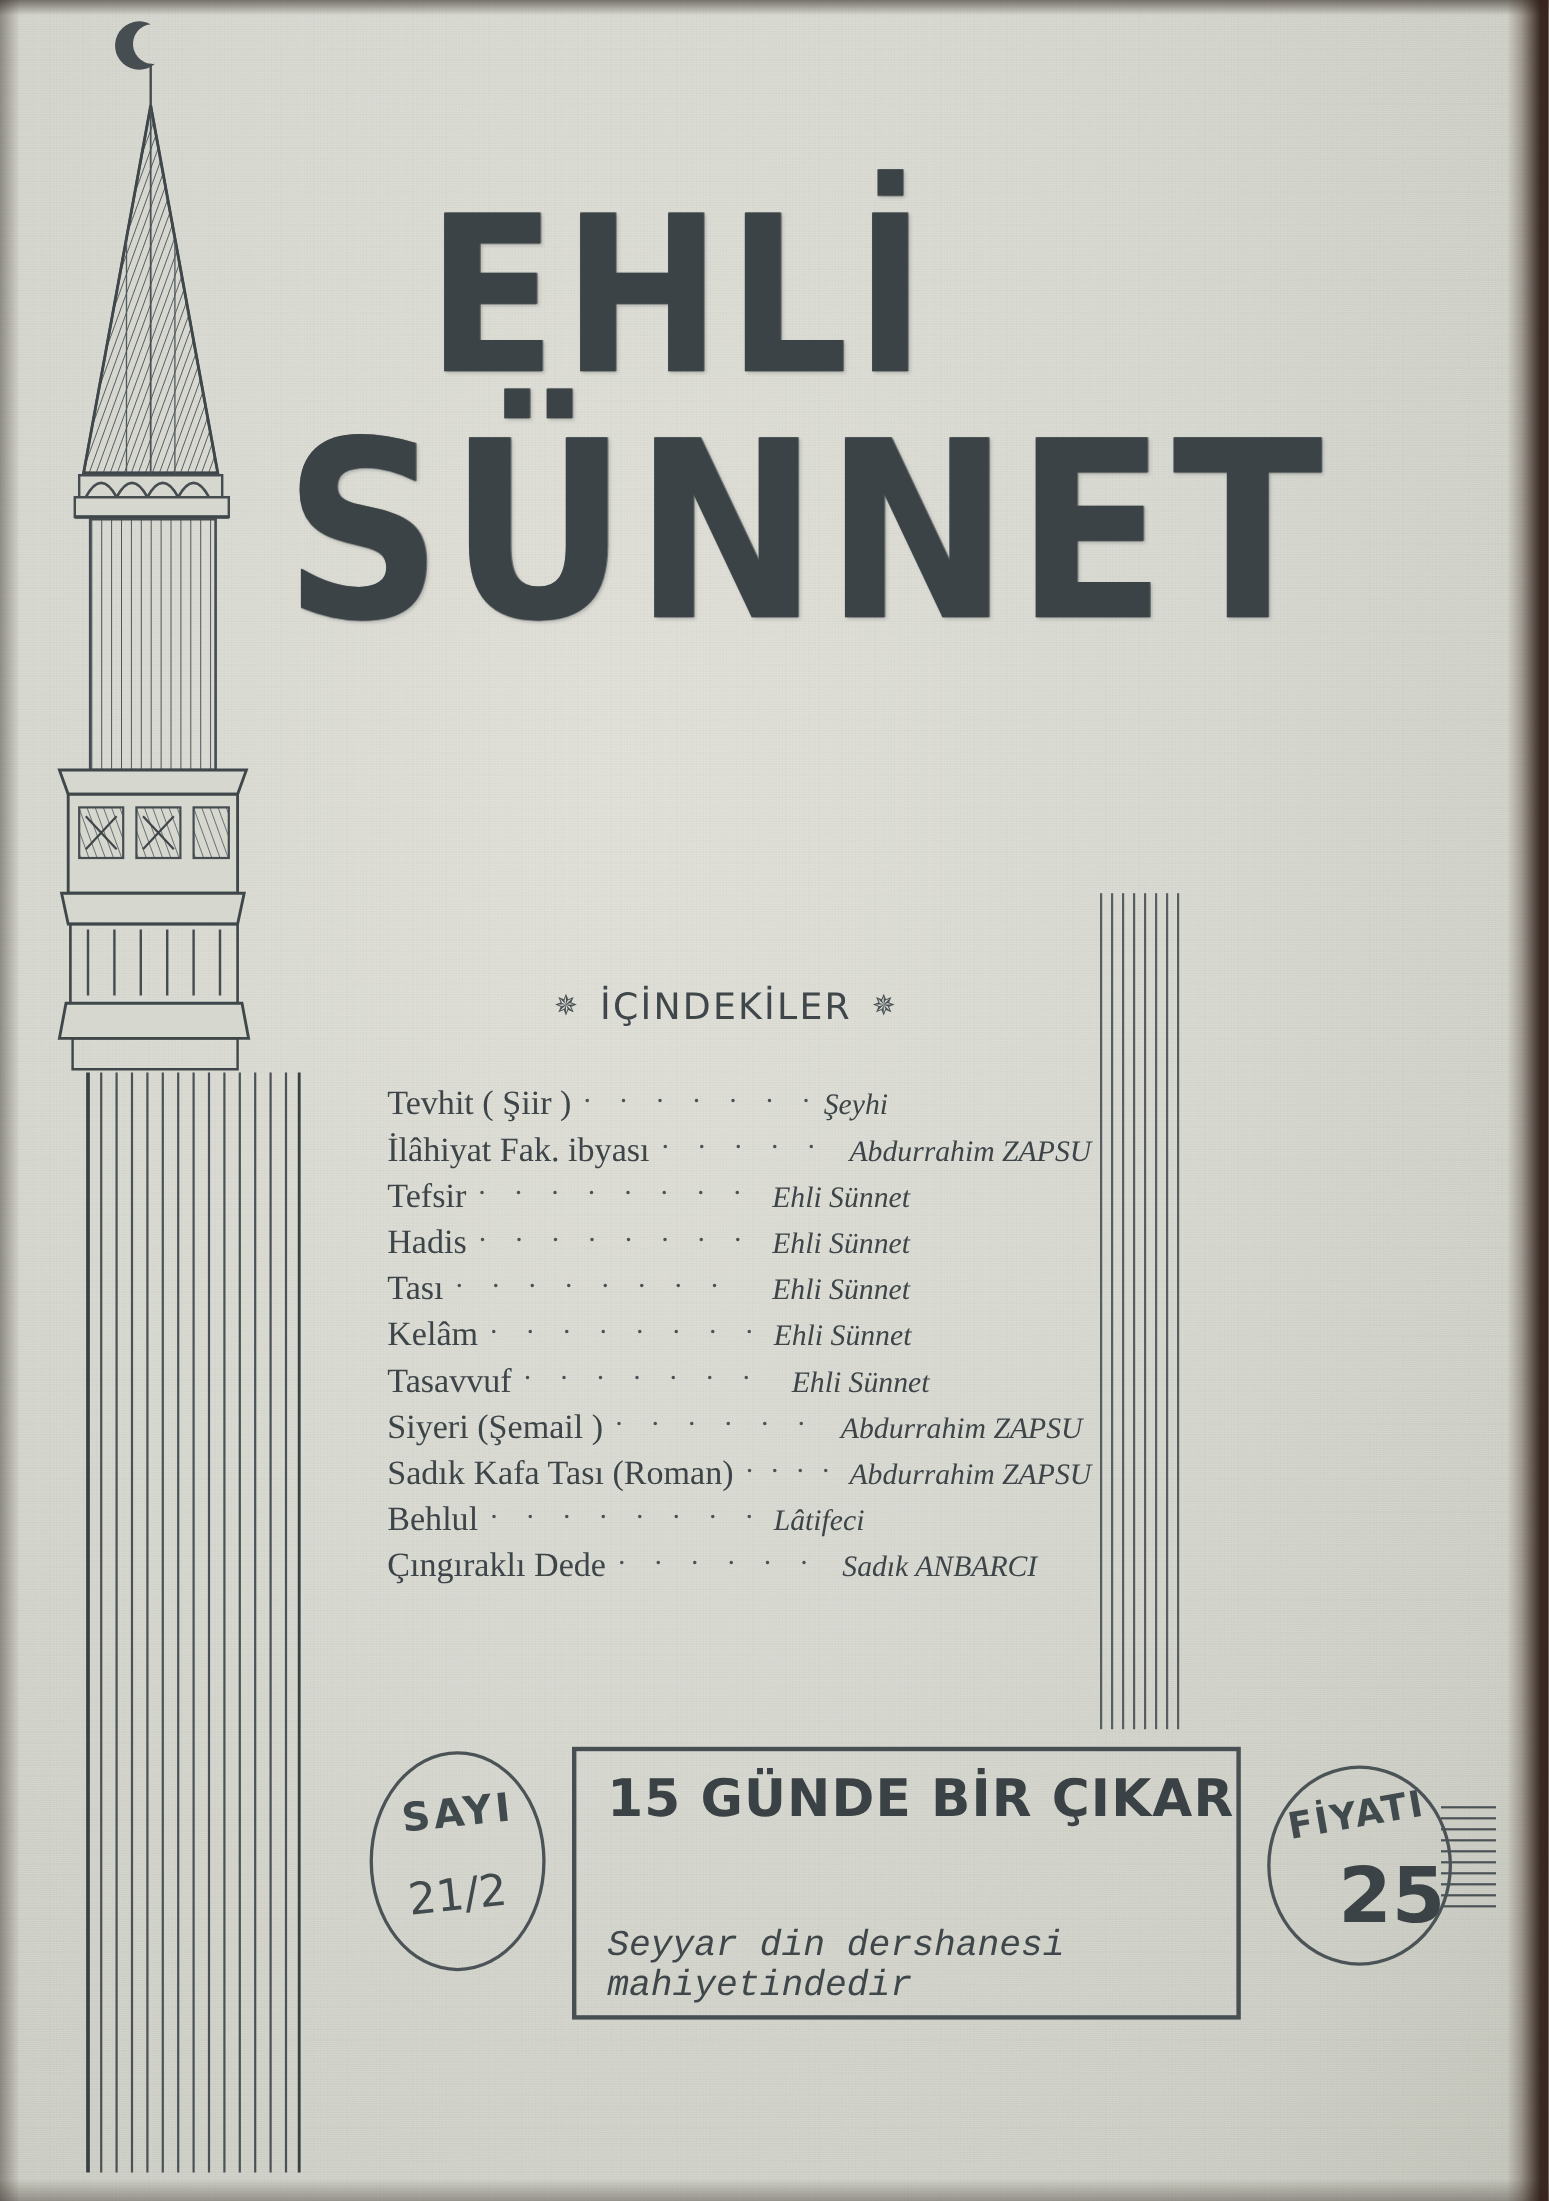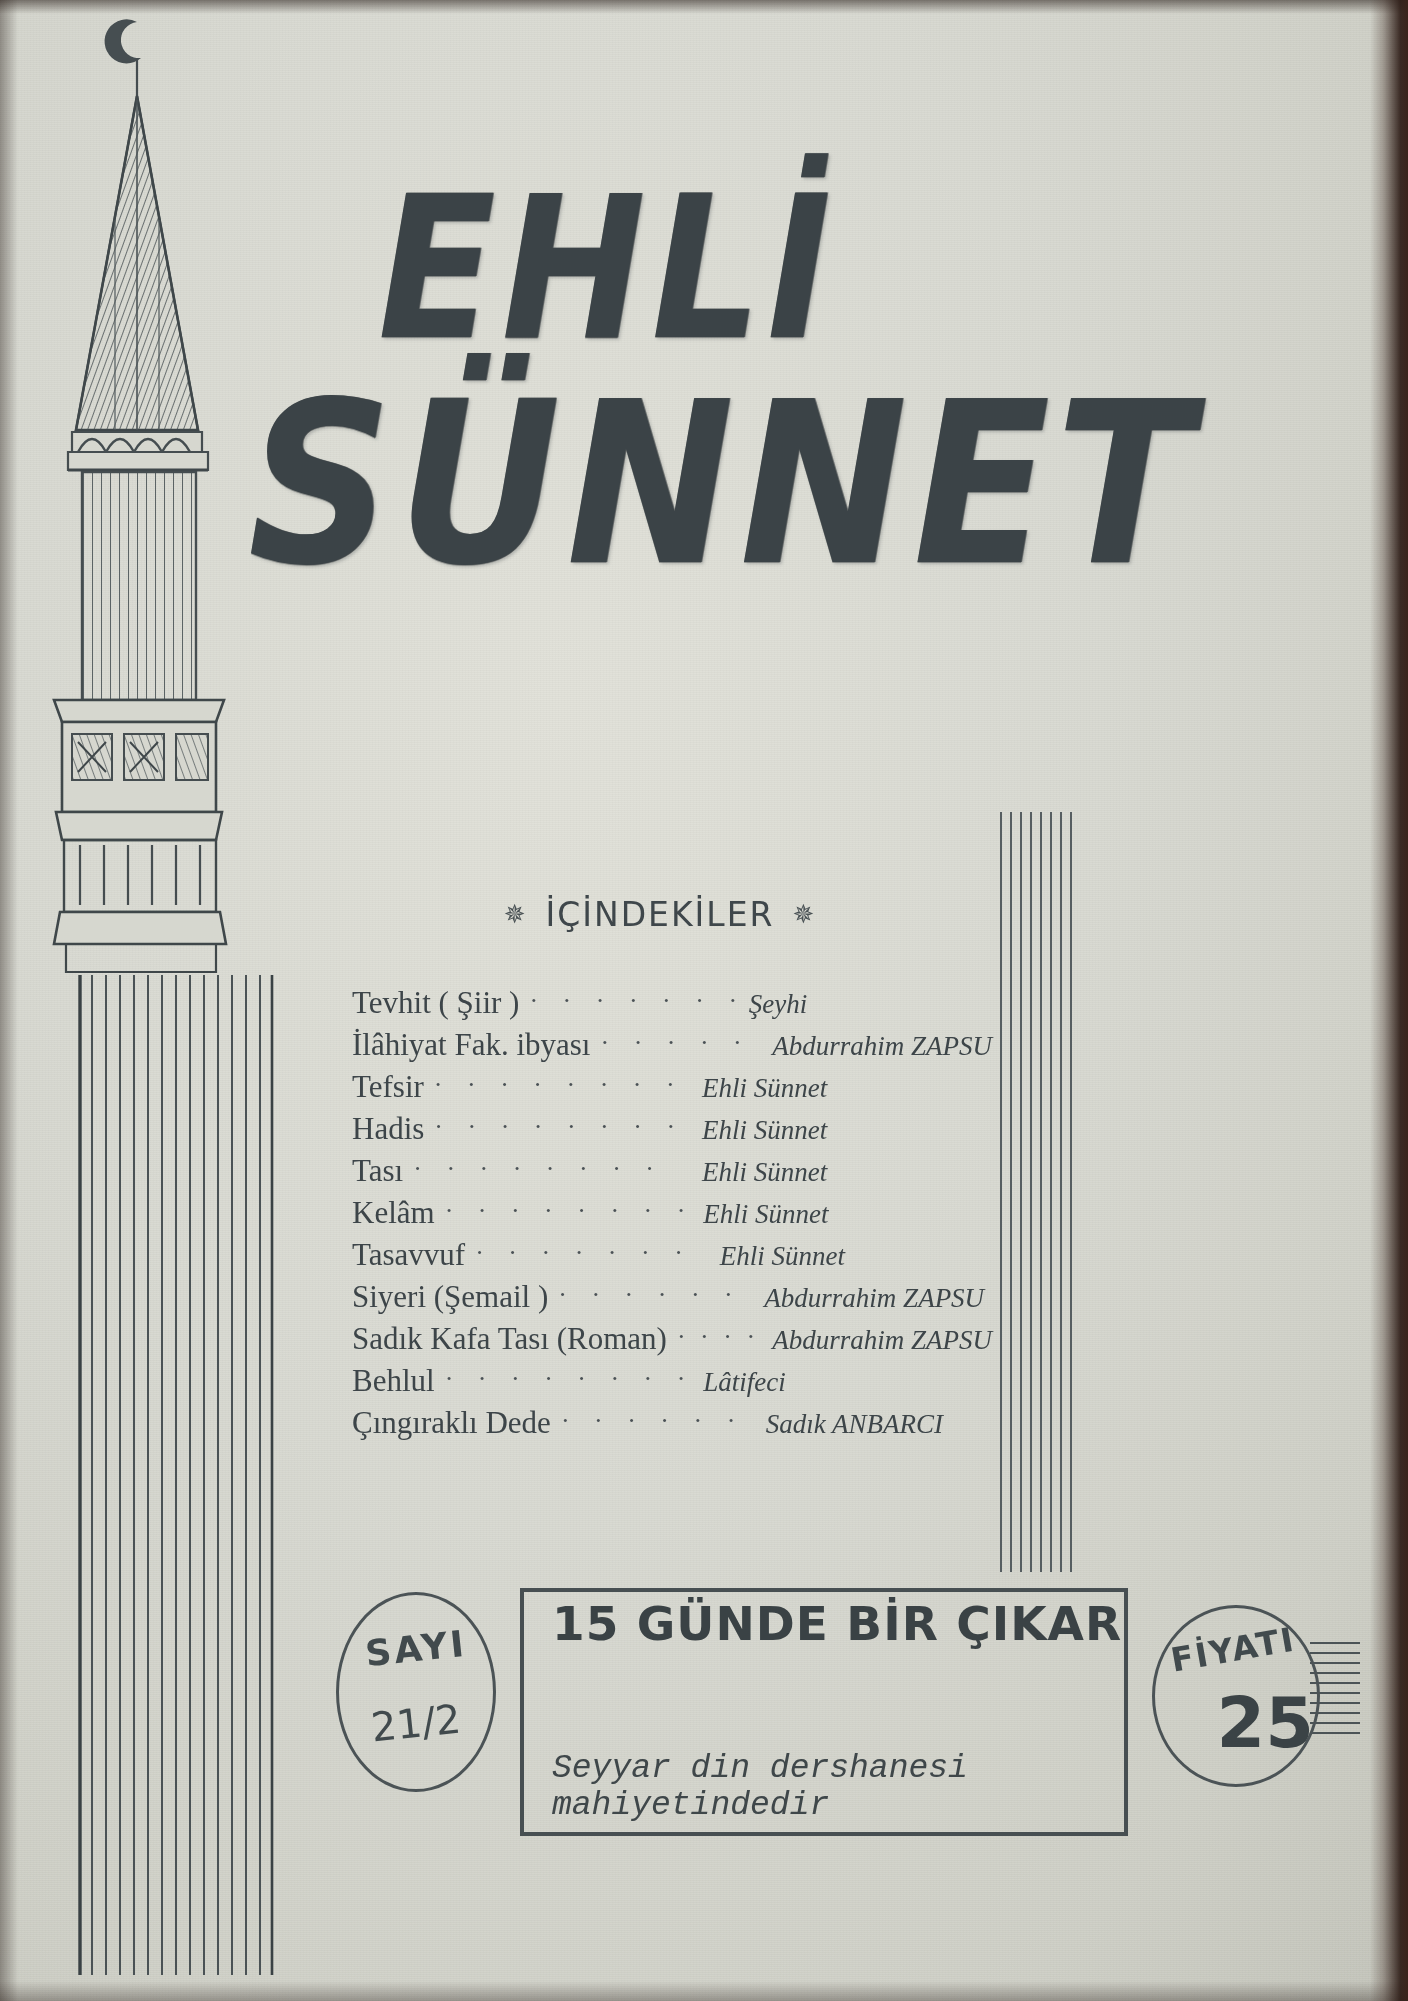--- a/index.html
+++ b/index.html
@@ -66,25 +66,24 @@
     position: absolute;
     left: 20px;
     top: 0px;
     width: 270px;
     height: 1990px;
   }
 
   
   .masthead {
     position: absolute;
-    left: 278px;
+    left: 288px;
     top: 175px;
     width: 900px;
     color: #33393c;
-    font-style: italic;
   }
   .mast-line1, .mast-line2 {
     font-family: "DejaVu Sans", sans-serif;
     font-weight: bold;
     letter-spacing: 6px;
     line-height: 0.95;
     color: #3b4347;
     text-shadow:
       1px 0 0 rgba(40,46,50,0.55),
       0 1px 0 rgba(40,46,50,0.35),
@@ -219,21 +218,21 @@
     position: absolute;
     left: 520px;
     top: 1588px;
     width: 600px;
     height: 240px;
     border: 4px solid #474f52;
     box-shadow: inset 0 0 0 3px rgba(216,217,209,0.0);
   }
   .banner .l1 {
     position: absolute;
-    left: 28px; top: 4px;
+    left: 28px; top: 16px;
     font-family: "DejaVu Sans", sans-serif;
     font-weight: bold;
     font-size: 47px;
     letter-spacing: 1px;
     color: #3a4245;
   }
   .banner .l2 {
     position: absolute;
     left: 30px; top: 88px;
     font-family: "DejaVu Sans", sans-serif;

